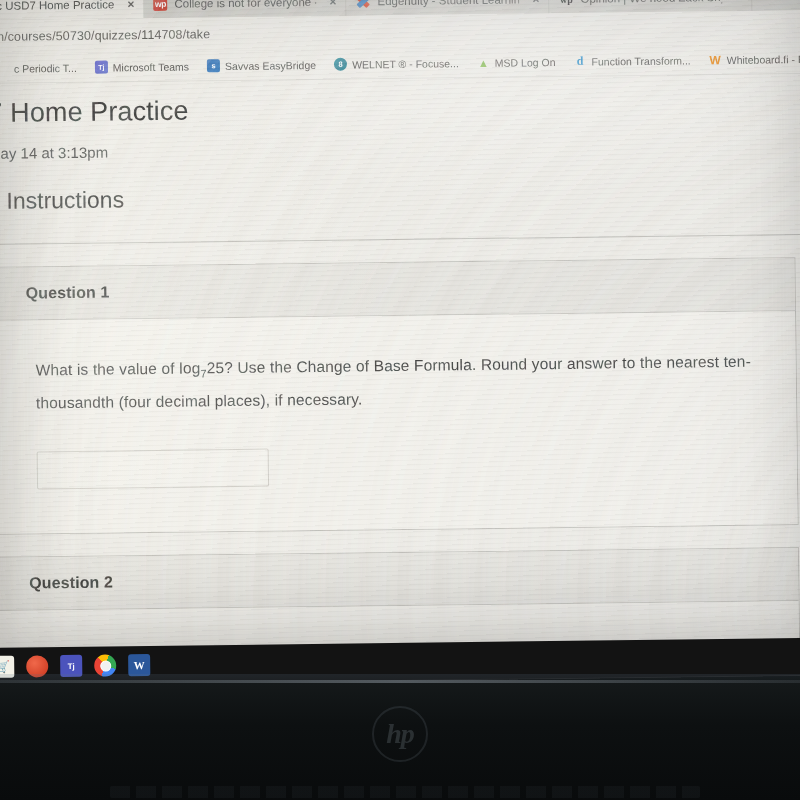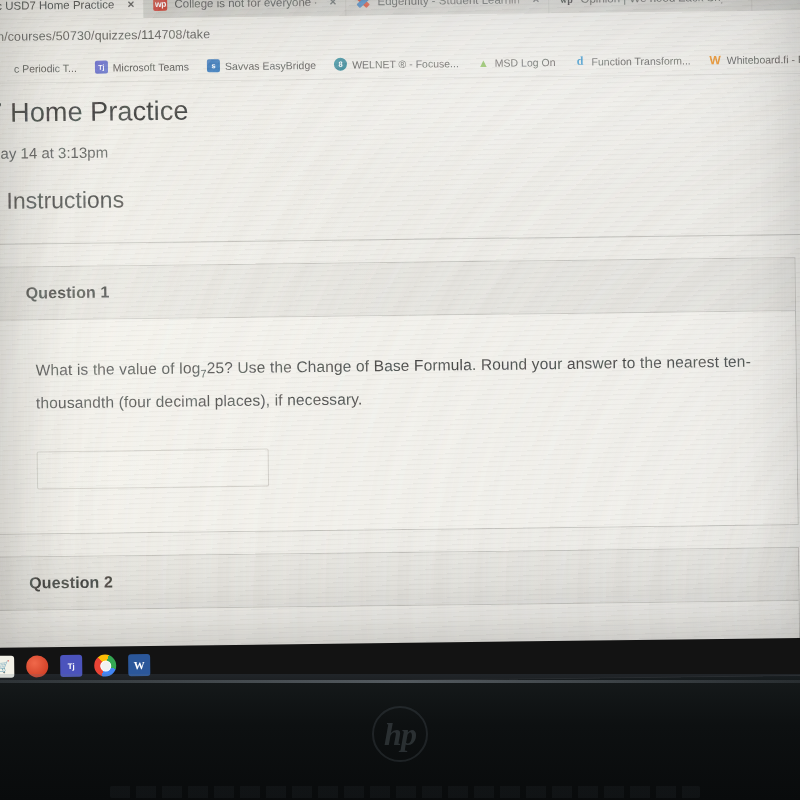--- a/index.html
+++ b/index.html
@@ -341,21 +341,21 @@
   .hp-logo {
     position:absolute;
     left: 372px; top: 706px;
     width: 56px; height: 56px;
     border-radius: 50%;
     border: 2px solid rgba(150,165,175,0.14);
     color: rgba(165,180,190,0.20);
     font-family: "Liberation Serif", serif;
     font-style: italic;
     font-weight: 700;
-    font-size: 32px;
+    font-size: 28px;
     display:flex; align-items:center; justify-content:center;
     letter-spacing: -1px;
   }
   .keyboard-hint {
     position:absolute;
     left: 110px; top: 786px;
     width: 590px; height: 12px;
     background: repeating-linear-gradient(90deg,
       rgba(90,100,110,0.16) 0px, rgba(90,100,110,0.16) 20px,
       rgba(0,0,0,0) 20px, rgba(0,0,0,0) 26px);

